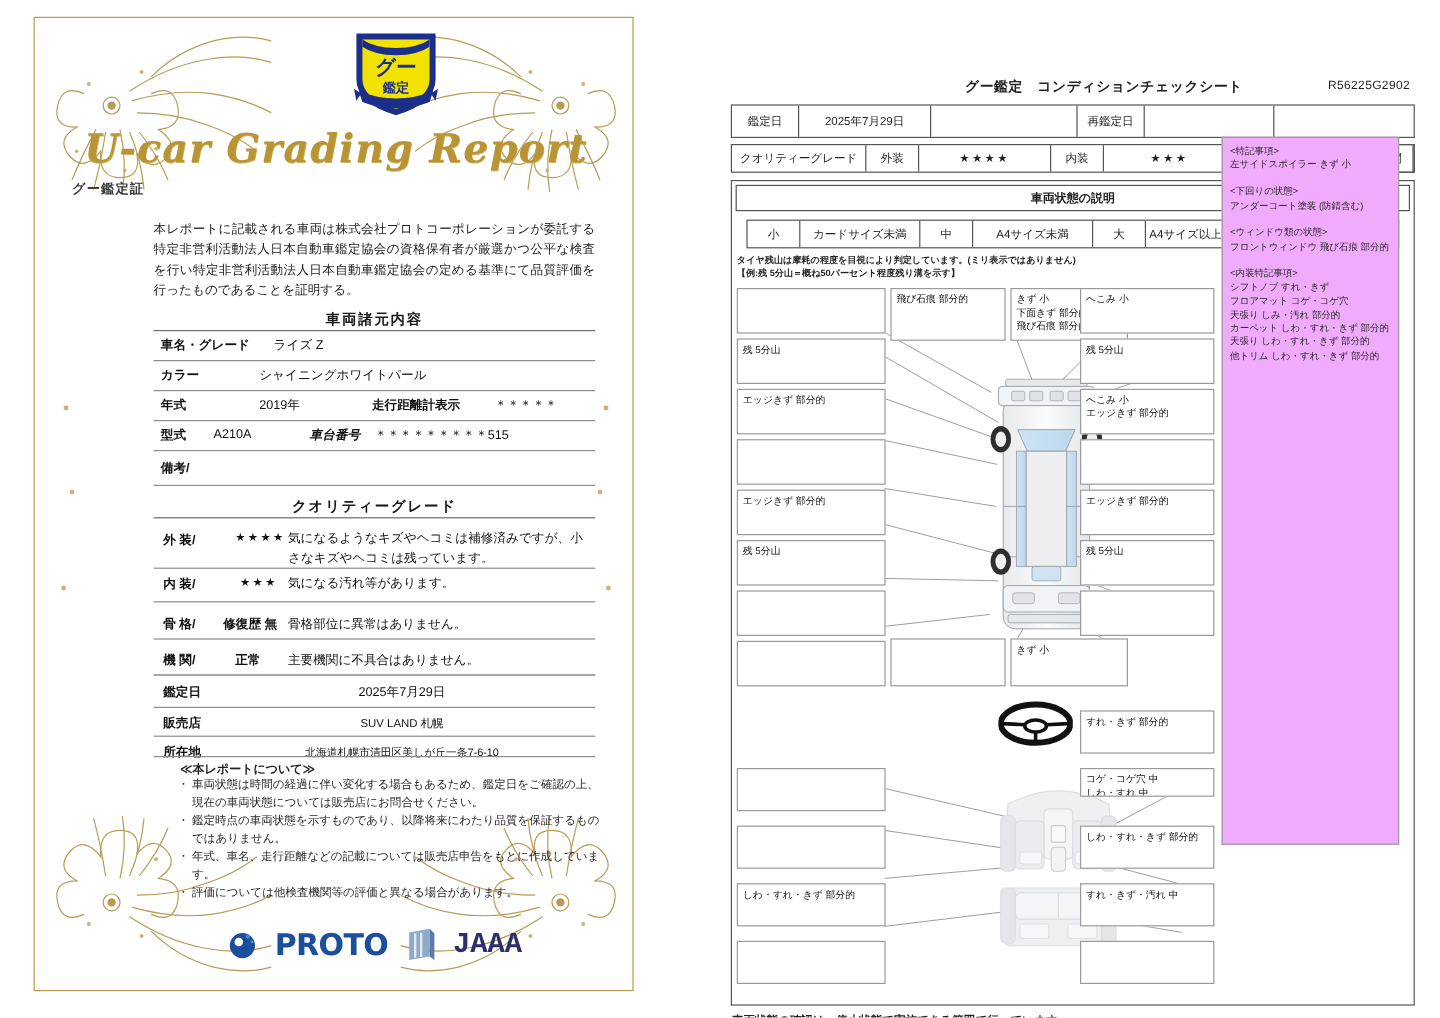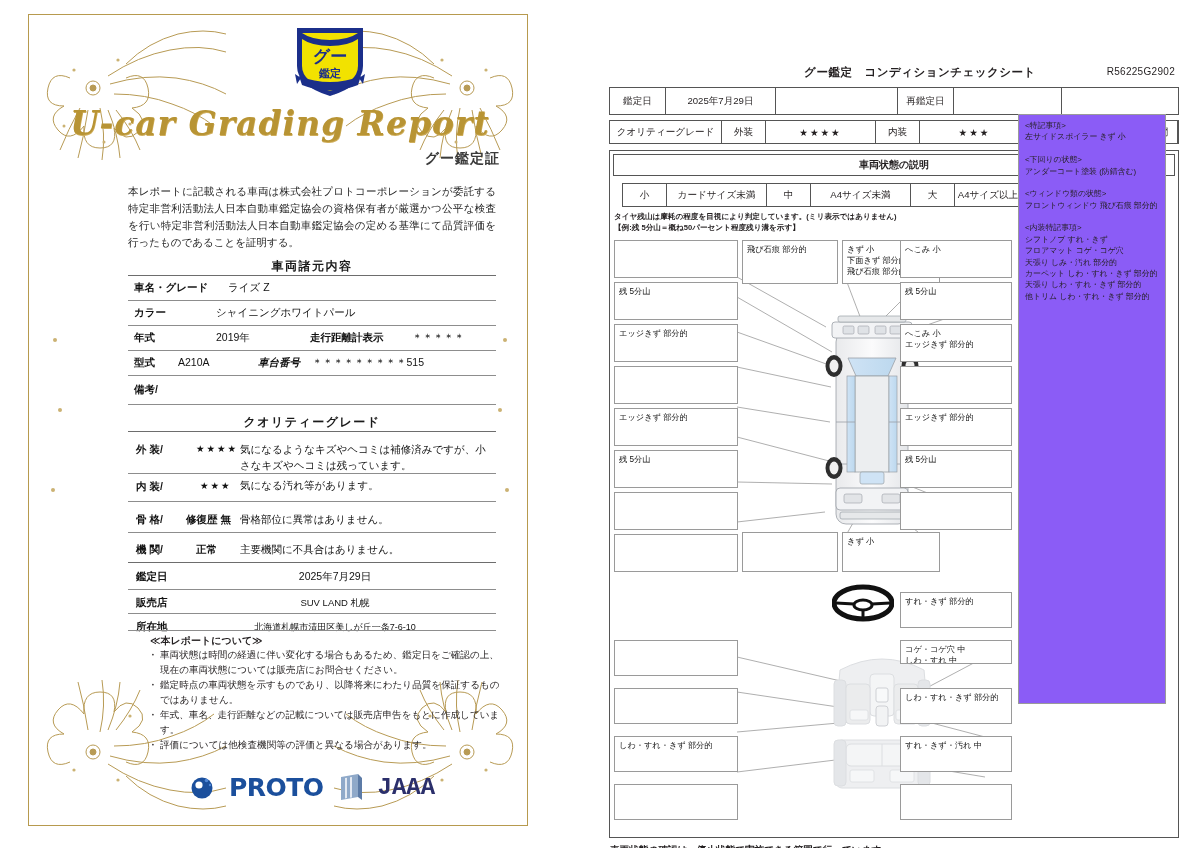--- a/index.html
+++ b/index.html
@@ -28,21 +28,21 @@
     position:absolute; left:60px; top:104px; width:440px;
     text-align:center;
     font-family:"DejaVu Serif","Liberation Serif",serif;
     font-style:italic; font-weight:bold;
     font-size:33px; letter-spacing:1px;
     color:#b89434;
     text-shadow:0.5px 0.5px 0 #cfae5c;
   }
   .title-sub {
     position:absolute; left:60px; top:150px; width:440px;
-    text-align:right; font-size:14px; font-weight:bold; color:#3a3a3a;
+    text-align:left; font-size:11px; font-weight:bold; color:#3a3a3a;
     letter-spacing:1px;
   }
 
   .intro {
     position:absolute; left:128px; top:183px; width:368px;
     font-size:10.5px; line-height:1.62; color:#1e1e1e; text-align:justify;
   }
 
   .sec-head {
     position:absolute; text-align:center; font-weight:bold; font-size:12px;
@@ -101,21 +101,21 @@
   .legend { position:absolute; border:1px solid #555; height:24px; }
   .tire-note { position:absolute; left:14px; top:180px; width:420px; font-size:7.6px; font-weight:bold; line-height:1.42; }
 
   .abox {
     position:absolute; border:1px solid #9a9a9a; background:#fff;
     font-size:8.2px; line-height:1.35; padding:3px 4px 0 4px; color:#111;
     overflow:hidden;
   }
   .notebox {
     position:absolute; left:418px; top:82px; width:148px; height:590px;
-    border:1px solid #9a9a9a; background:#8b5cf6;
+    border:1px solid #9a9a9a; background:#f0abfc;
     font-size:7.9px; line-height:1.44; padding:5px 5px 0 6px; white-space:pre-line;
   }
   .footer-note { position:absolute; left:10px; top:812px; font-size:9.6px; font-weight:bold; }
   .diagram { position:absolute; }
 </style>
 </head>
 <body>
 
 <div class="page" id="left-page">
 

